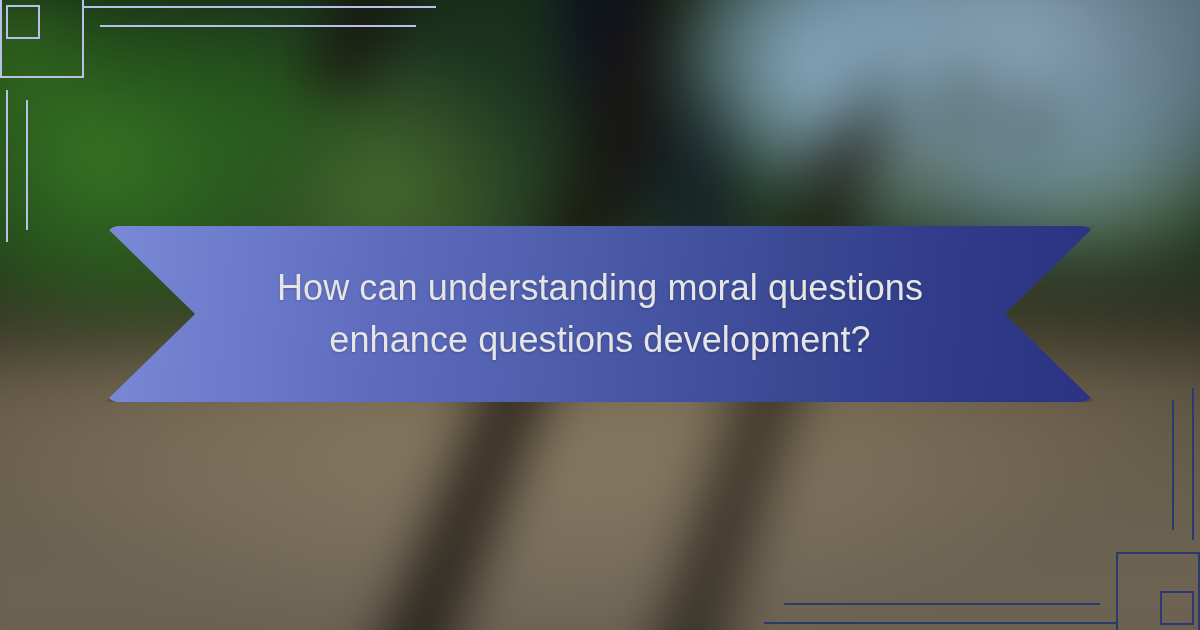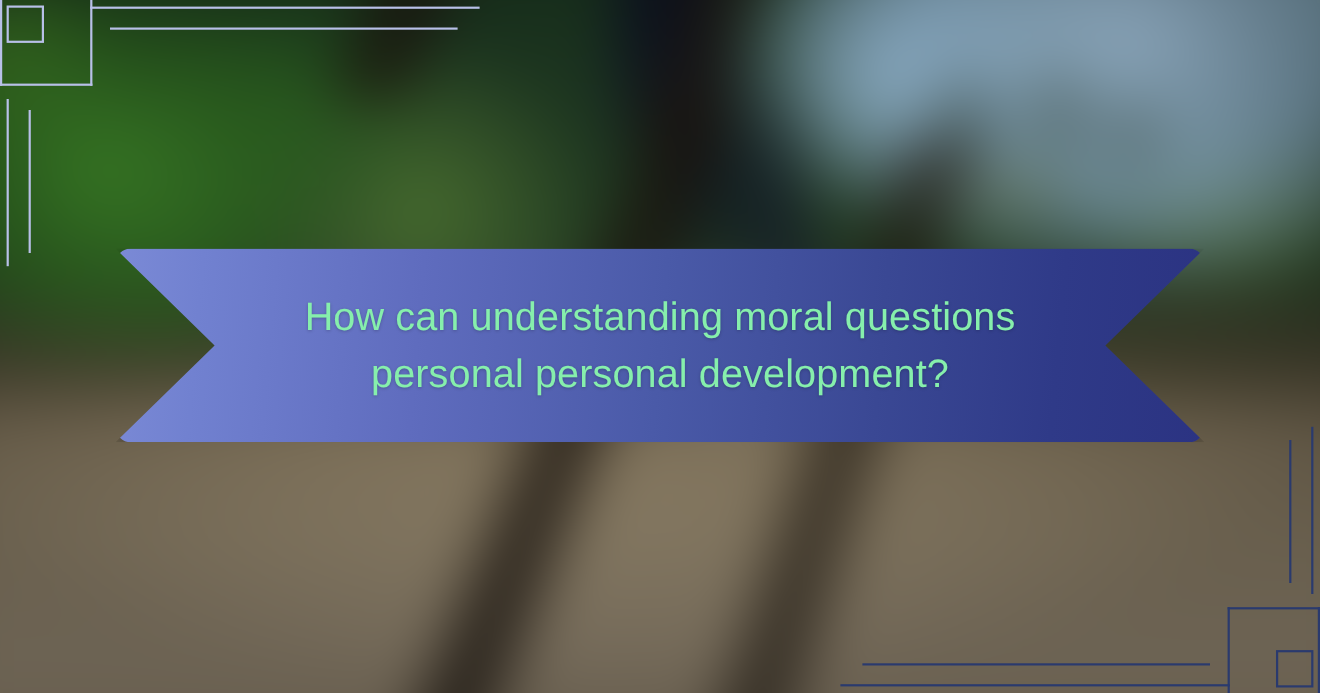--- a/index.html
+++ b/index.html
@@ -151,21 +151,21 @@
   }
 
   .ribbon-text {
     position:absolute;
     inset:0;
     display:flex;
     flex-direction:column;
     align-items:center;
     justify-content:center;
     gap:6px;
-    color:#86efac;
+    color:#e5e5e5;
     font-size:36px;
     font-weight:300;
     line-height:1.28;
     letter-spacing:0.1px;
     text-align:center;
     padding:0 130px;
     text-shadow:0 1px 3px rgba(0,0,0,0.22);
   }
   .ribbon-line { white-space:nowrap; }
 
@@ -225,21 +225,21 @@
     <div class="c-line tl-h-top"></div>
     <div class="c-line tl-h-in"></div>
     <div class="c-line tl-v-in"></div>
     <div class="c-line tl-v-in2"></div>
   </div>
 
   <div class="ribbon-wrap">
     <div class="ribbon"></div>
     <div class="ribbon-text">
       <span class="ribbon-line">How can understanding moral questions</span>
-      <span class="ribbon-line">personal personal development?</span>
+      <span class="ribbon-line">enhance questions development?</span>
     </div>
   </div>
 
   <div class="corner corner-br">
     <div class="c-line br-sq"></div>
     <div class="c-line br-v-out"></div>
     <div class="c-line br-h-out"></div>
     <div class="c-line br-v-up"></div>
     <div class="c-line br-h-bot"></div>
     <div class="c-line br-h-in"></div>

